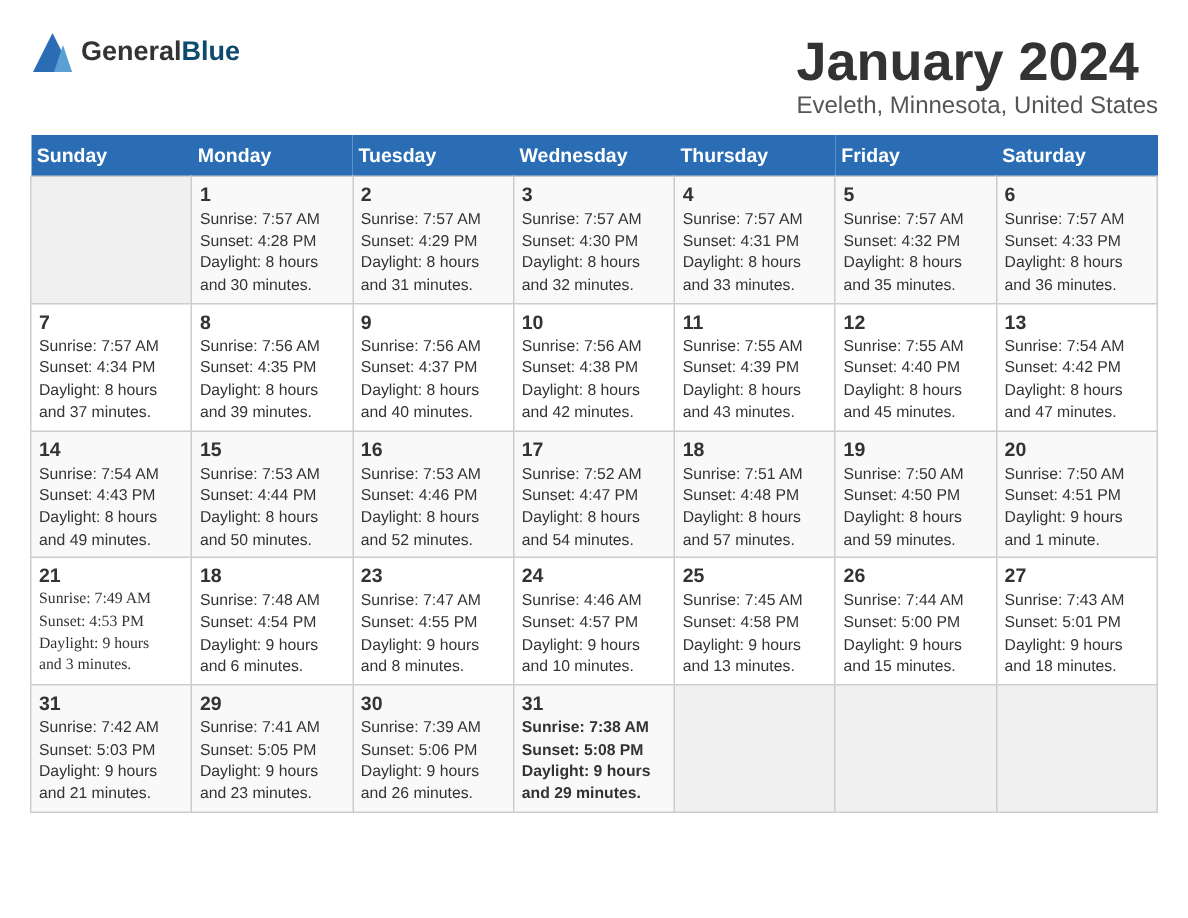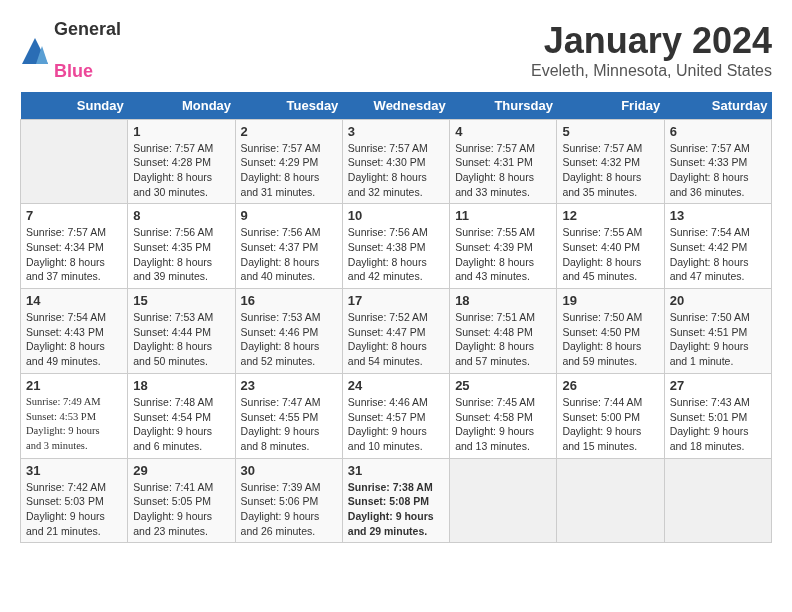--- a/index.html
+++ b/index.html
@@ -15,61 +15,59 @@
       justify-content: space-between;
       align-items: flex-start;
       margin-bottom: 10px;
     }
     .logo {
       display: flex;
       align-items: center;
     }
     .logo-text {
       display: flex;
-      flex-direction: column;
+      flex-direction: row;
       line-height: 1.1;
-      gap: 22px;
     }
     .logo-general {
       font-size: 18px;
       font-weight: bold;
       color: #333;
     }
     .logo-blue {
       font-size: 18px;
       font-weight: bold;
-      color: #ec4899;
+      color: #0c4a6e;
     }
     .logo-icon {
       width: 30px;
       height: 30px;
       margin-right: 4px;
     }
     .title-block {
-      text-align: right;
     }
     .main-title {
       font-size: 36px;
       font-weight: bold;
       color: #333;
     }
     .subtitle {
       font-size: 16px;
       color: #555;
     }
     table {
       width: 100%;
       border-collapse: collapse;
       font-size: 11px;
     }
     thead tr th {
       background-color: #2a6db5;
       color: #fff;
       padding: 6px 4px;
-      text-align: right;
+      text-align: left;
       font-size: 13px;
       font-weight: bold;
     }
     tbody tr td {
       border: 1px solid #ccc;
       vertical-align: top;
       padding: 4px 5px;
       min-height: 70px;
       width: 14.28%;
       color: #333;

